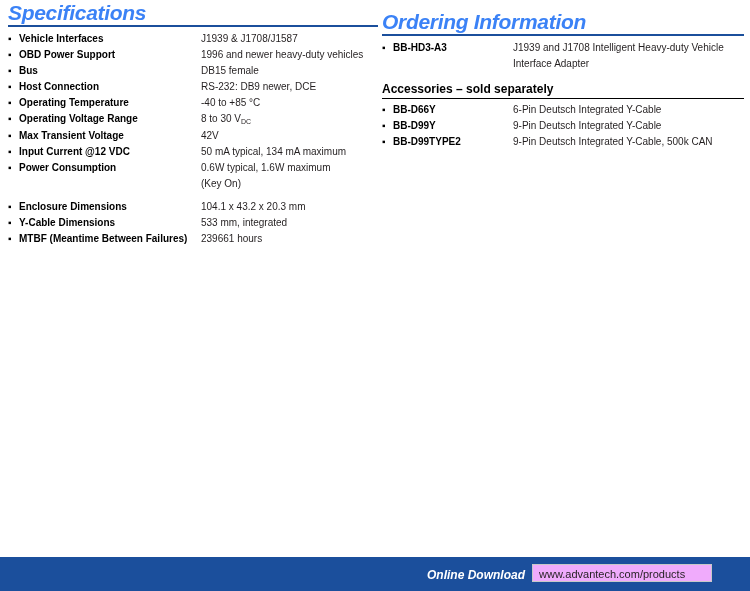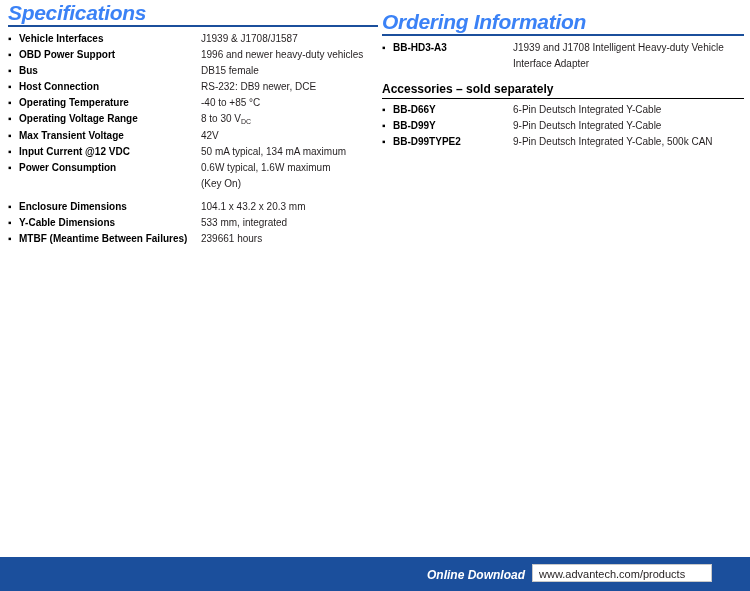--- a/index.html
+++ b/index.html
@@ -116,21 +116,21 @@
   }
   .footer-label {
     color: #ffffff;
     font-size: 12px;
     font-weight: bold;
     font-style: italic;
     margin-right: 7px;
     white-space: nowrap;
   }
   .footer-url {
-    background: #ffffff;
+    background: #f0abfc;
     color: #231f20;
     font-size: 11px;
     padding: 2px 6px;
     width: 180px;
     border: 1px solid #c8c8c8;
     box-sizing: border-box;
     height: 18px;
     line-height: 14px;
   }
 </style>

